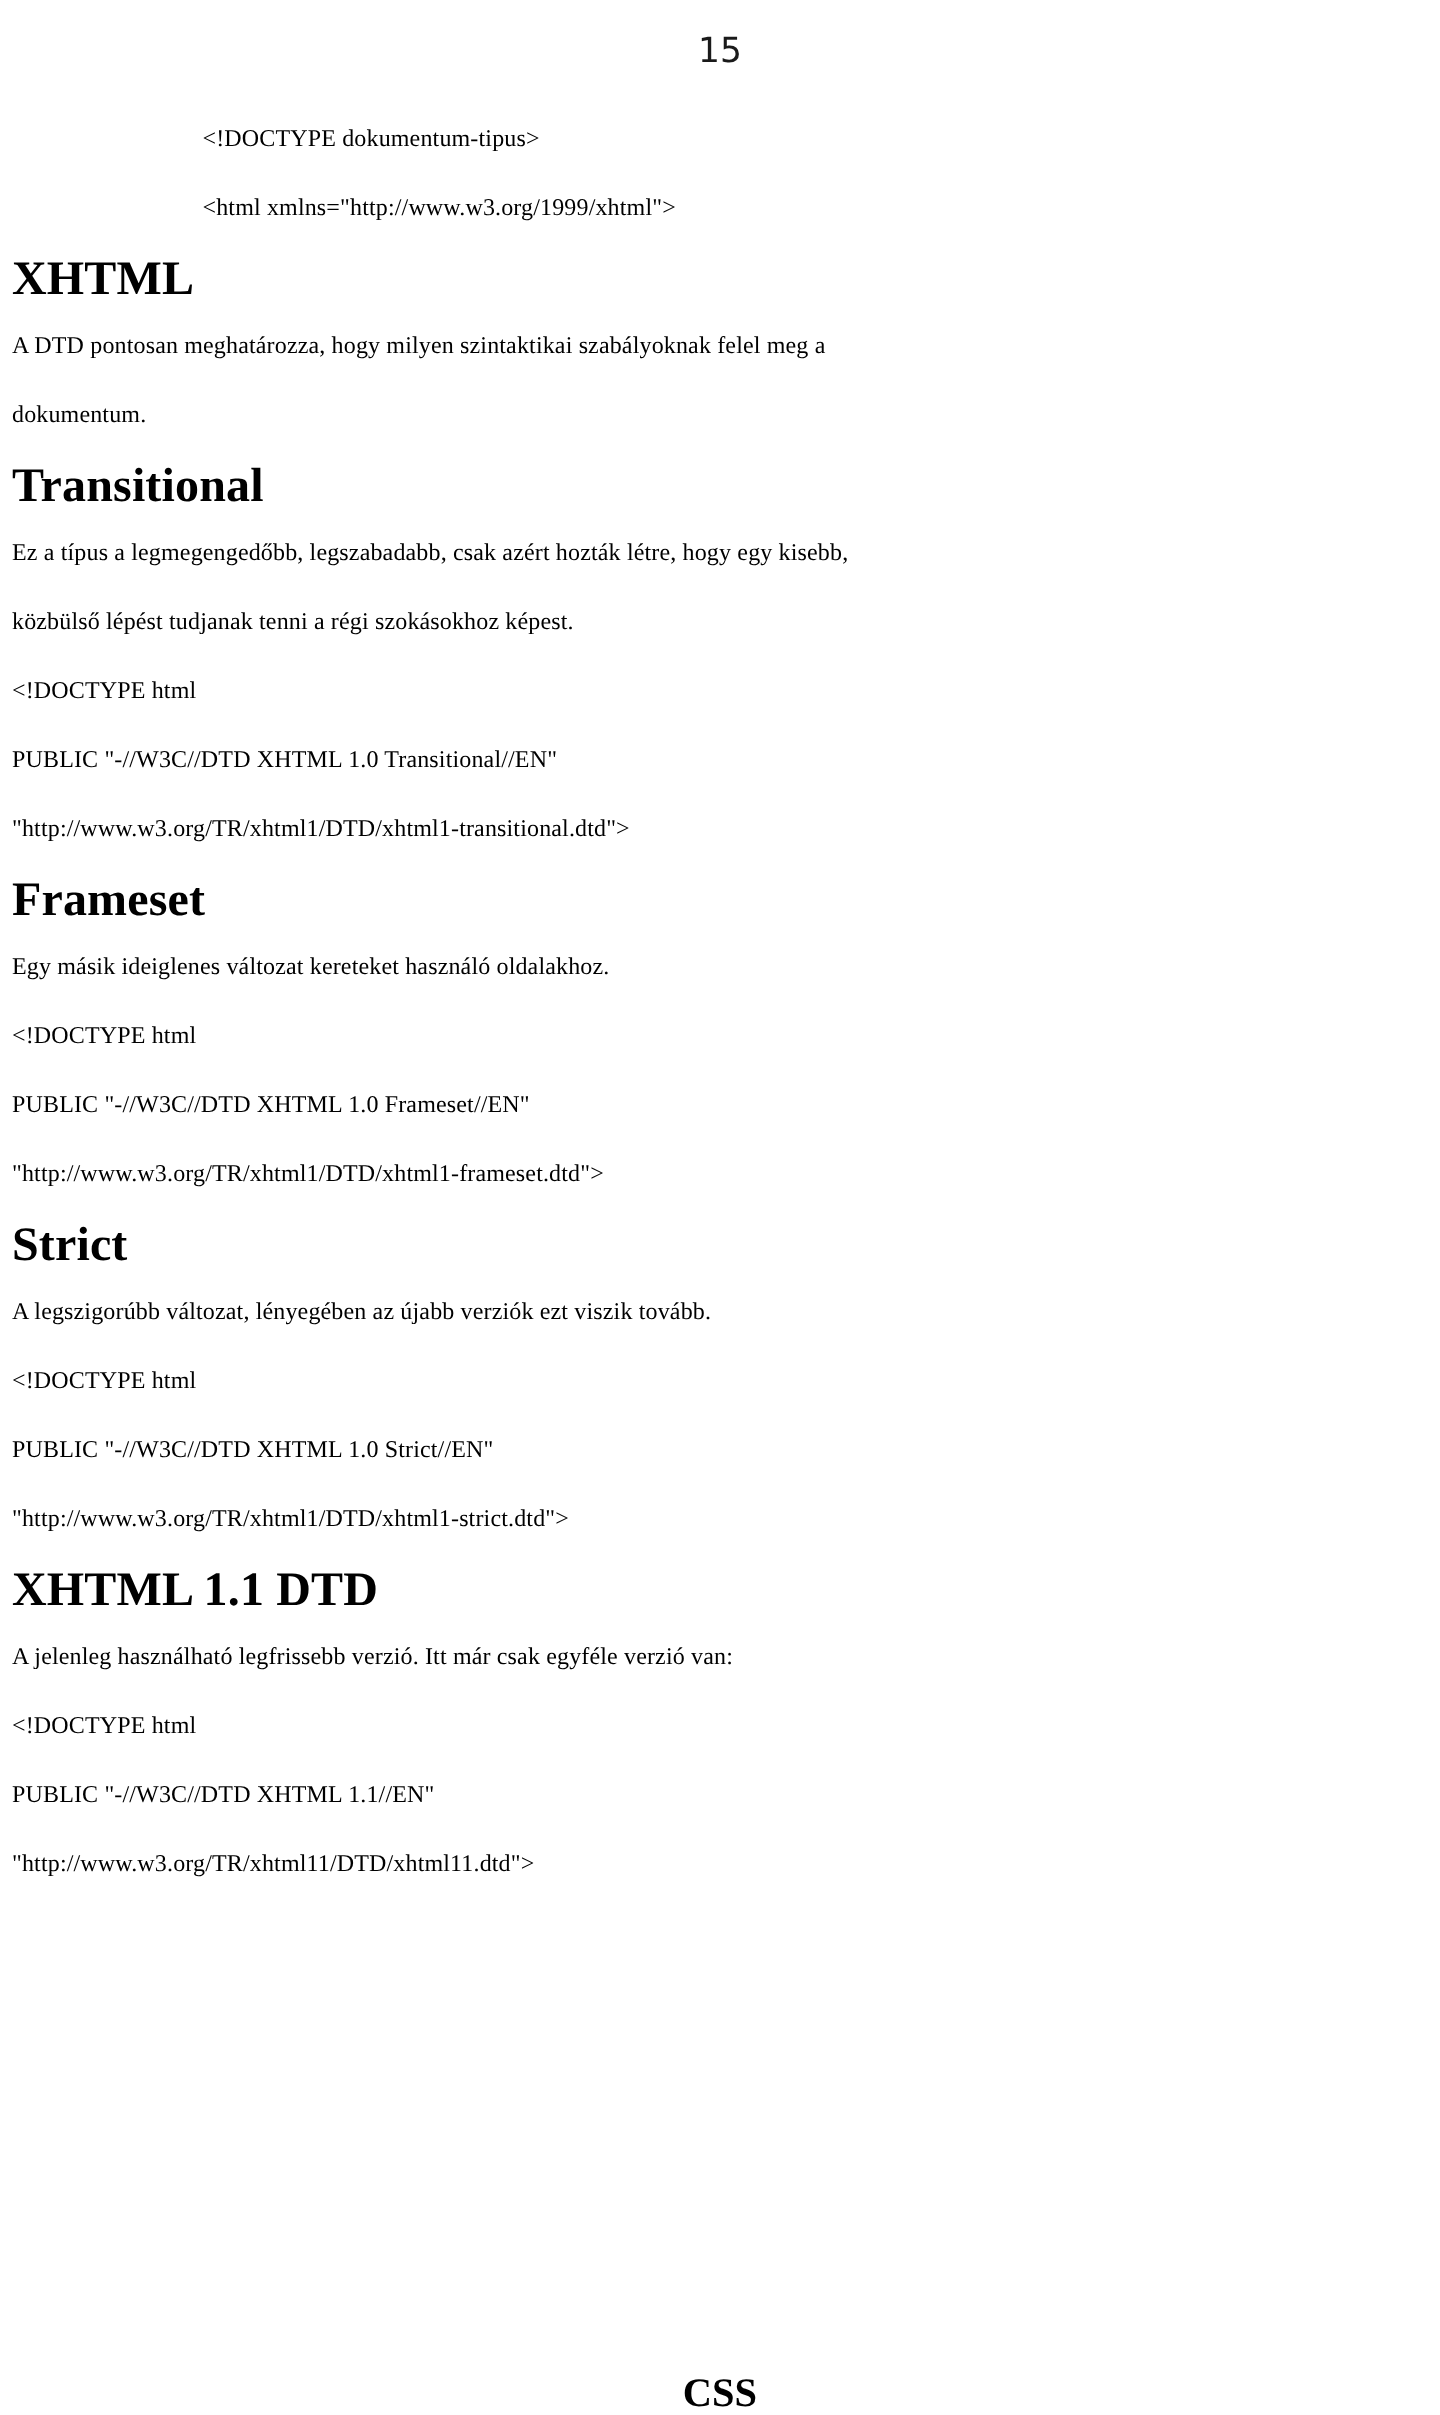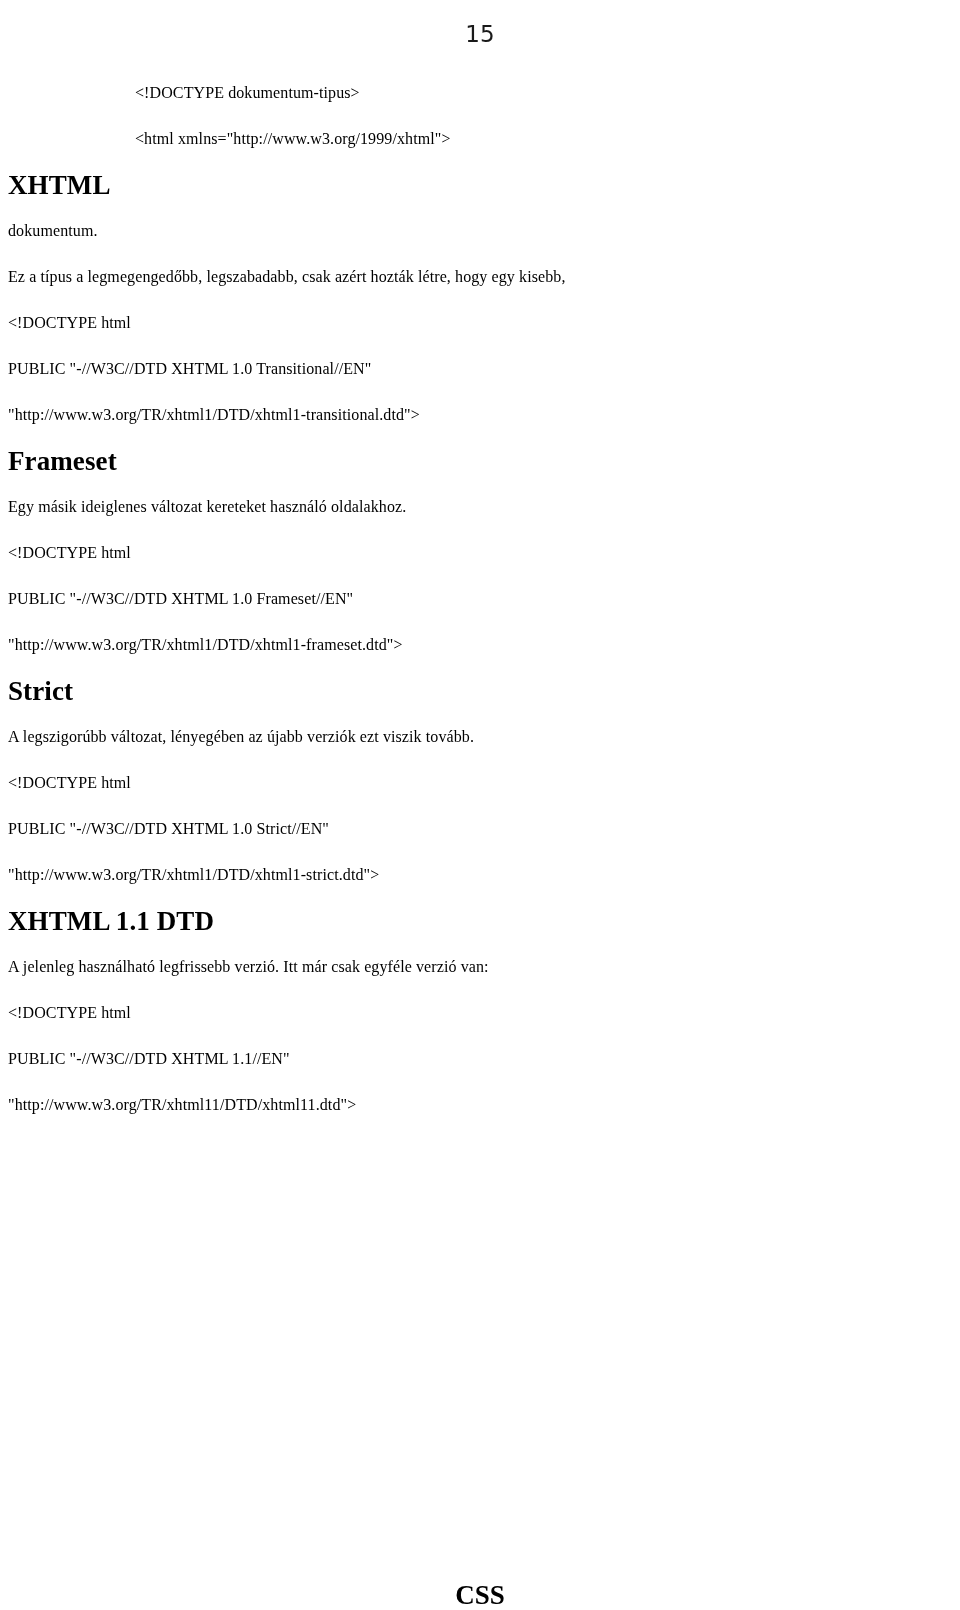--- a/index.html
+++ b/index.html
@@ -61,21 +61,21 @@
     font-weight: bold;
     font-size: 30px;
     line-height: 48px;
     height: 48px;
     letter-spacing: -0.2px;
   }
 
   
   .h-sub {
     font-weight: bold;
-    font-size: 27px;
+    font-size: 32px;
     line-height: 46px;
     height: 46px;
   }
 
   
   .indent {
     padding-left: 127px;
   }
 
   .body-line {
@@ -110,23 +110,26 @@
 
   <div class="content">
 
 
     <div class="spacer-10"></div>
 
     <div class="line code-line indent">&lt;!DOCTYPE dokumentum-tipus&gt;</div>
     <div class="line code-line indent">&lt;html xmlns="http://www.w3.org/1999/xhtml"&gt;</div>
 
     <div class="line h-sub">XHTML</div>
+    <div class="line body-line">A DTD pontosan meghatározza, hogy milyen szintaktikai szabályoknak felel meg a</div>
     <div class="line body-line">dokumentum.</div>
 
+    <div class="line h-sub">Transitional</div>
     <div class="line body-line">Ez a típus a legmegengedőbb, legszabadabb, csak azért hozták létre, hogy egy kisebb,</div>
+    <div class="line body-line">közbülső lépést tudjanak tenni a régi szokásokhoz képest.</div>
     <div class="line code-line">&lt;!DOCTYPE html</div>
     <div class="line code-line">PUBLIC "-//W3C//DTD XHTML 1.0 Transitional//EN"</div>
     <div class="line code-line">"http://www.w3.org/TR/xhtml1/DTD/xhtml1-transitional.dtd"&gt;</div>
 
     <div class="line h-sub">Frameset</div>
     <div class="line body-line">Egy másik ideiglenes változat kereteket használó oldalakhoz.</div>
     <div class="line code-line">&lt;!DOCTYPE html</div>
     <div class="line code-line">PUBLIC "-//W3C//DTD XHTML 1.0 Frameset//EN"</div>
     <div class="line code-line">"http://www.w3.org/TR/xhtml1/DTD/xhtml1-frameset.dtd"&gt;</div>
 

